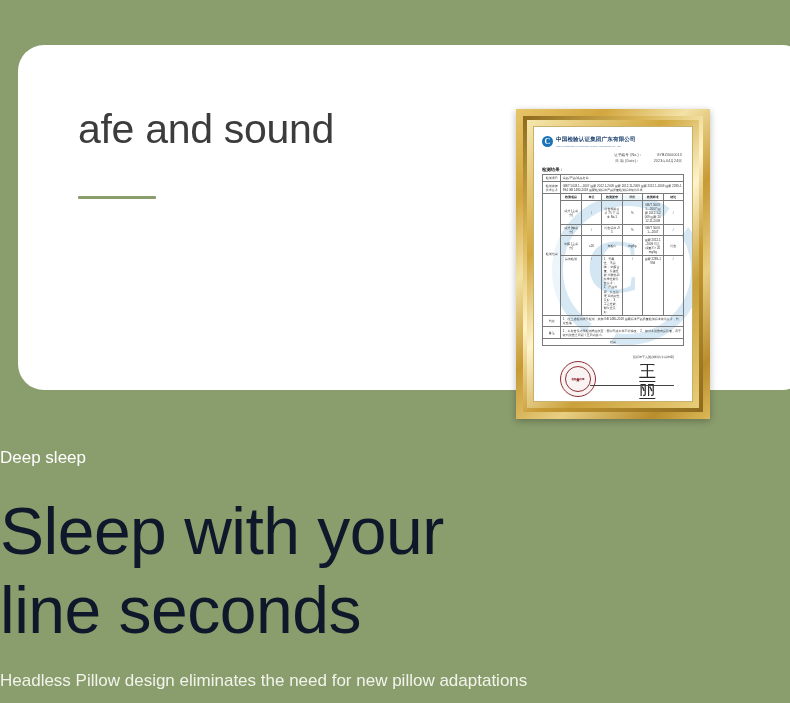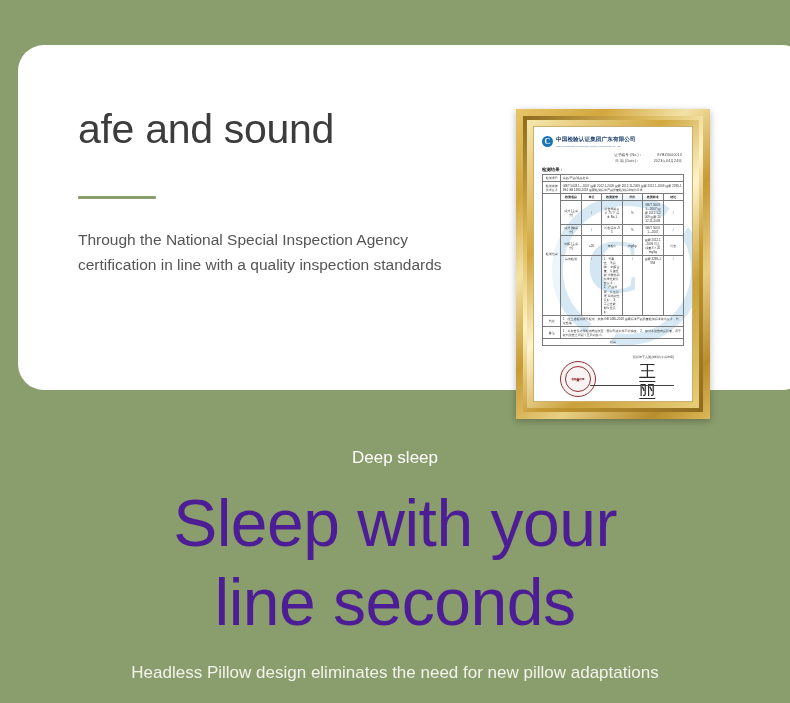--- a/index.html
+++ b/index.html
@@ -291,52 +291,50 @@
     background: #444;
   }
 
   
   .promo {
     position: absolute;
     left: 0;
     top: 420px;
     width: 790px;
     height: 283px;
-    text-align: center;
   }
   .promo-eyebrow {
     margin-top: 28px;
     font-size: 17px;
     color: #ffffff;
     font-weight: 400;
   }
   .promo-title {
-    margin-top: 16px;
+    margin-top: 24px;
     font-size: 66px;
     line-height: 1.2;
-    color: #4c1d95;
+    color: #0f172a;
     font-weight: 400;
     letter-spacing: -0.5px;
   }
   .promo-sub {
     margin-top: 21px;
     font-size: 17px;
     color: #f2f4ec;
     font-weight: 400;
   }
 </style>
 </head>
 <body>
 
 <div class="card">
 
   <div class="card-text">
     <div class="headline">afe and sound</div>
     <div class="divider"></div>
-    <div class="body-copy">Through the National Special Inspection Agency certification in line with a quality inspection standards</div>
   </div>
 
   <div class="cert-frame">
    <div class="cert-frame-inner1">
     <div class="cert-frame-inner2">
      <div class="cert-mat">
 
       <div class="cert-page">
 
         <div class="cert-watermark"></div>

